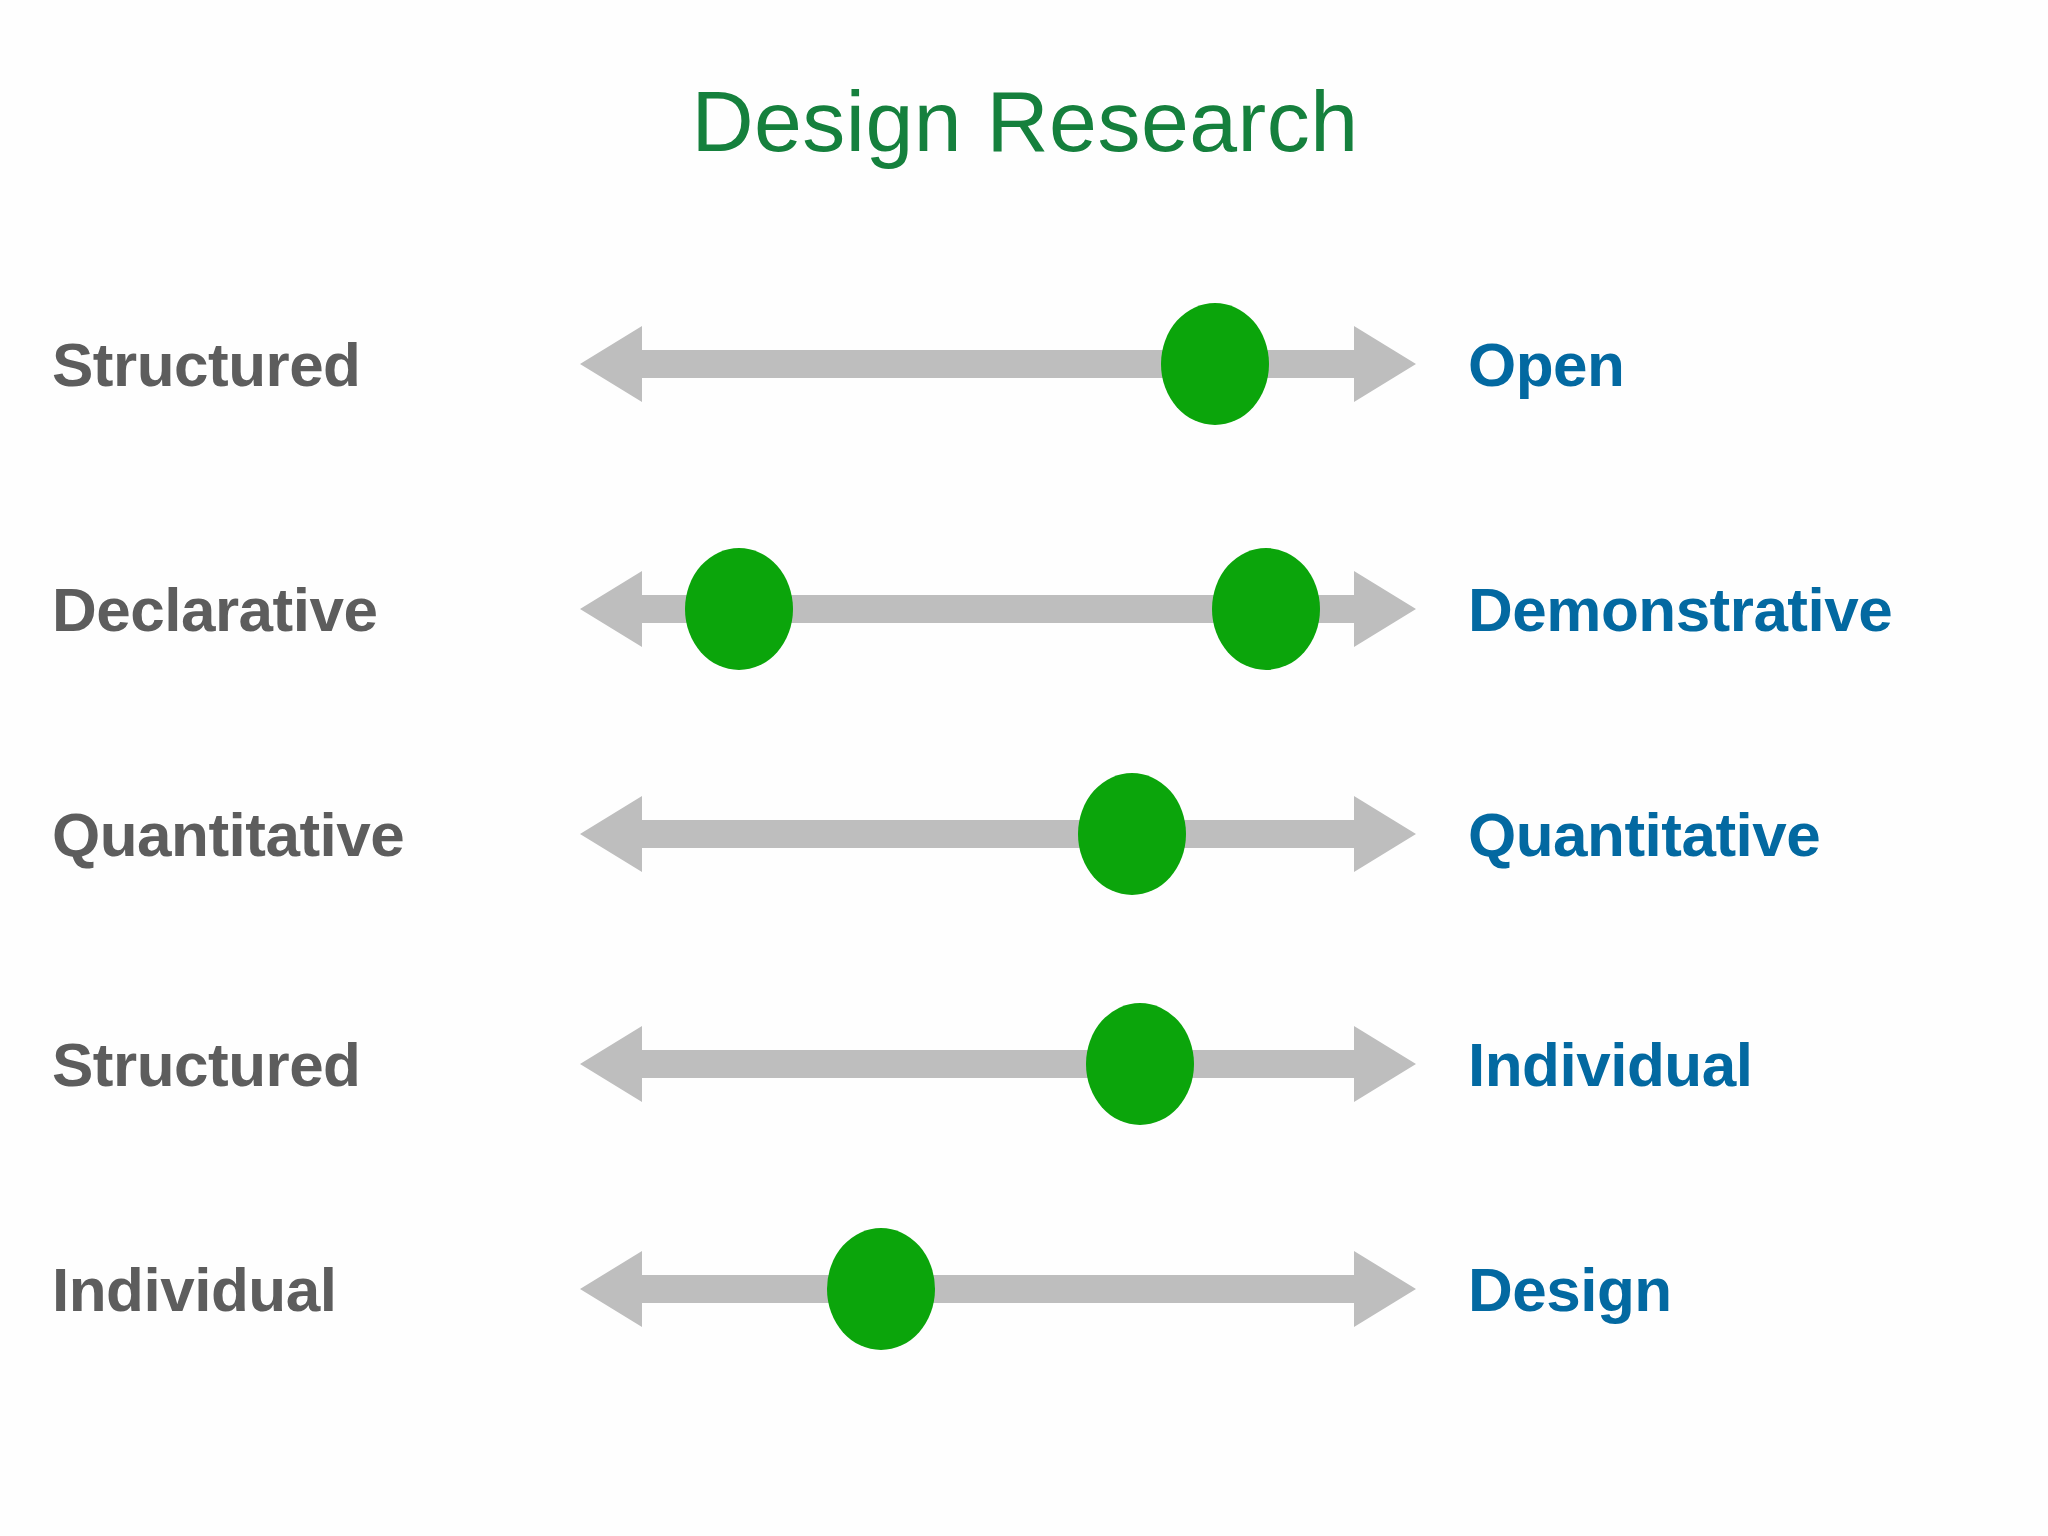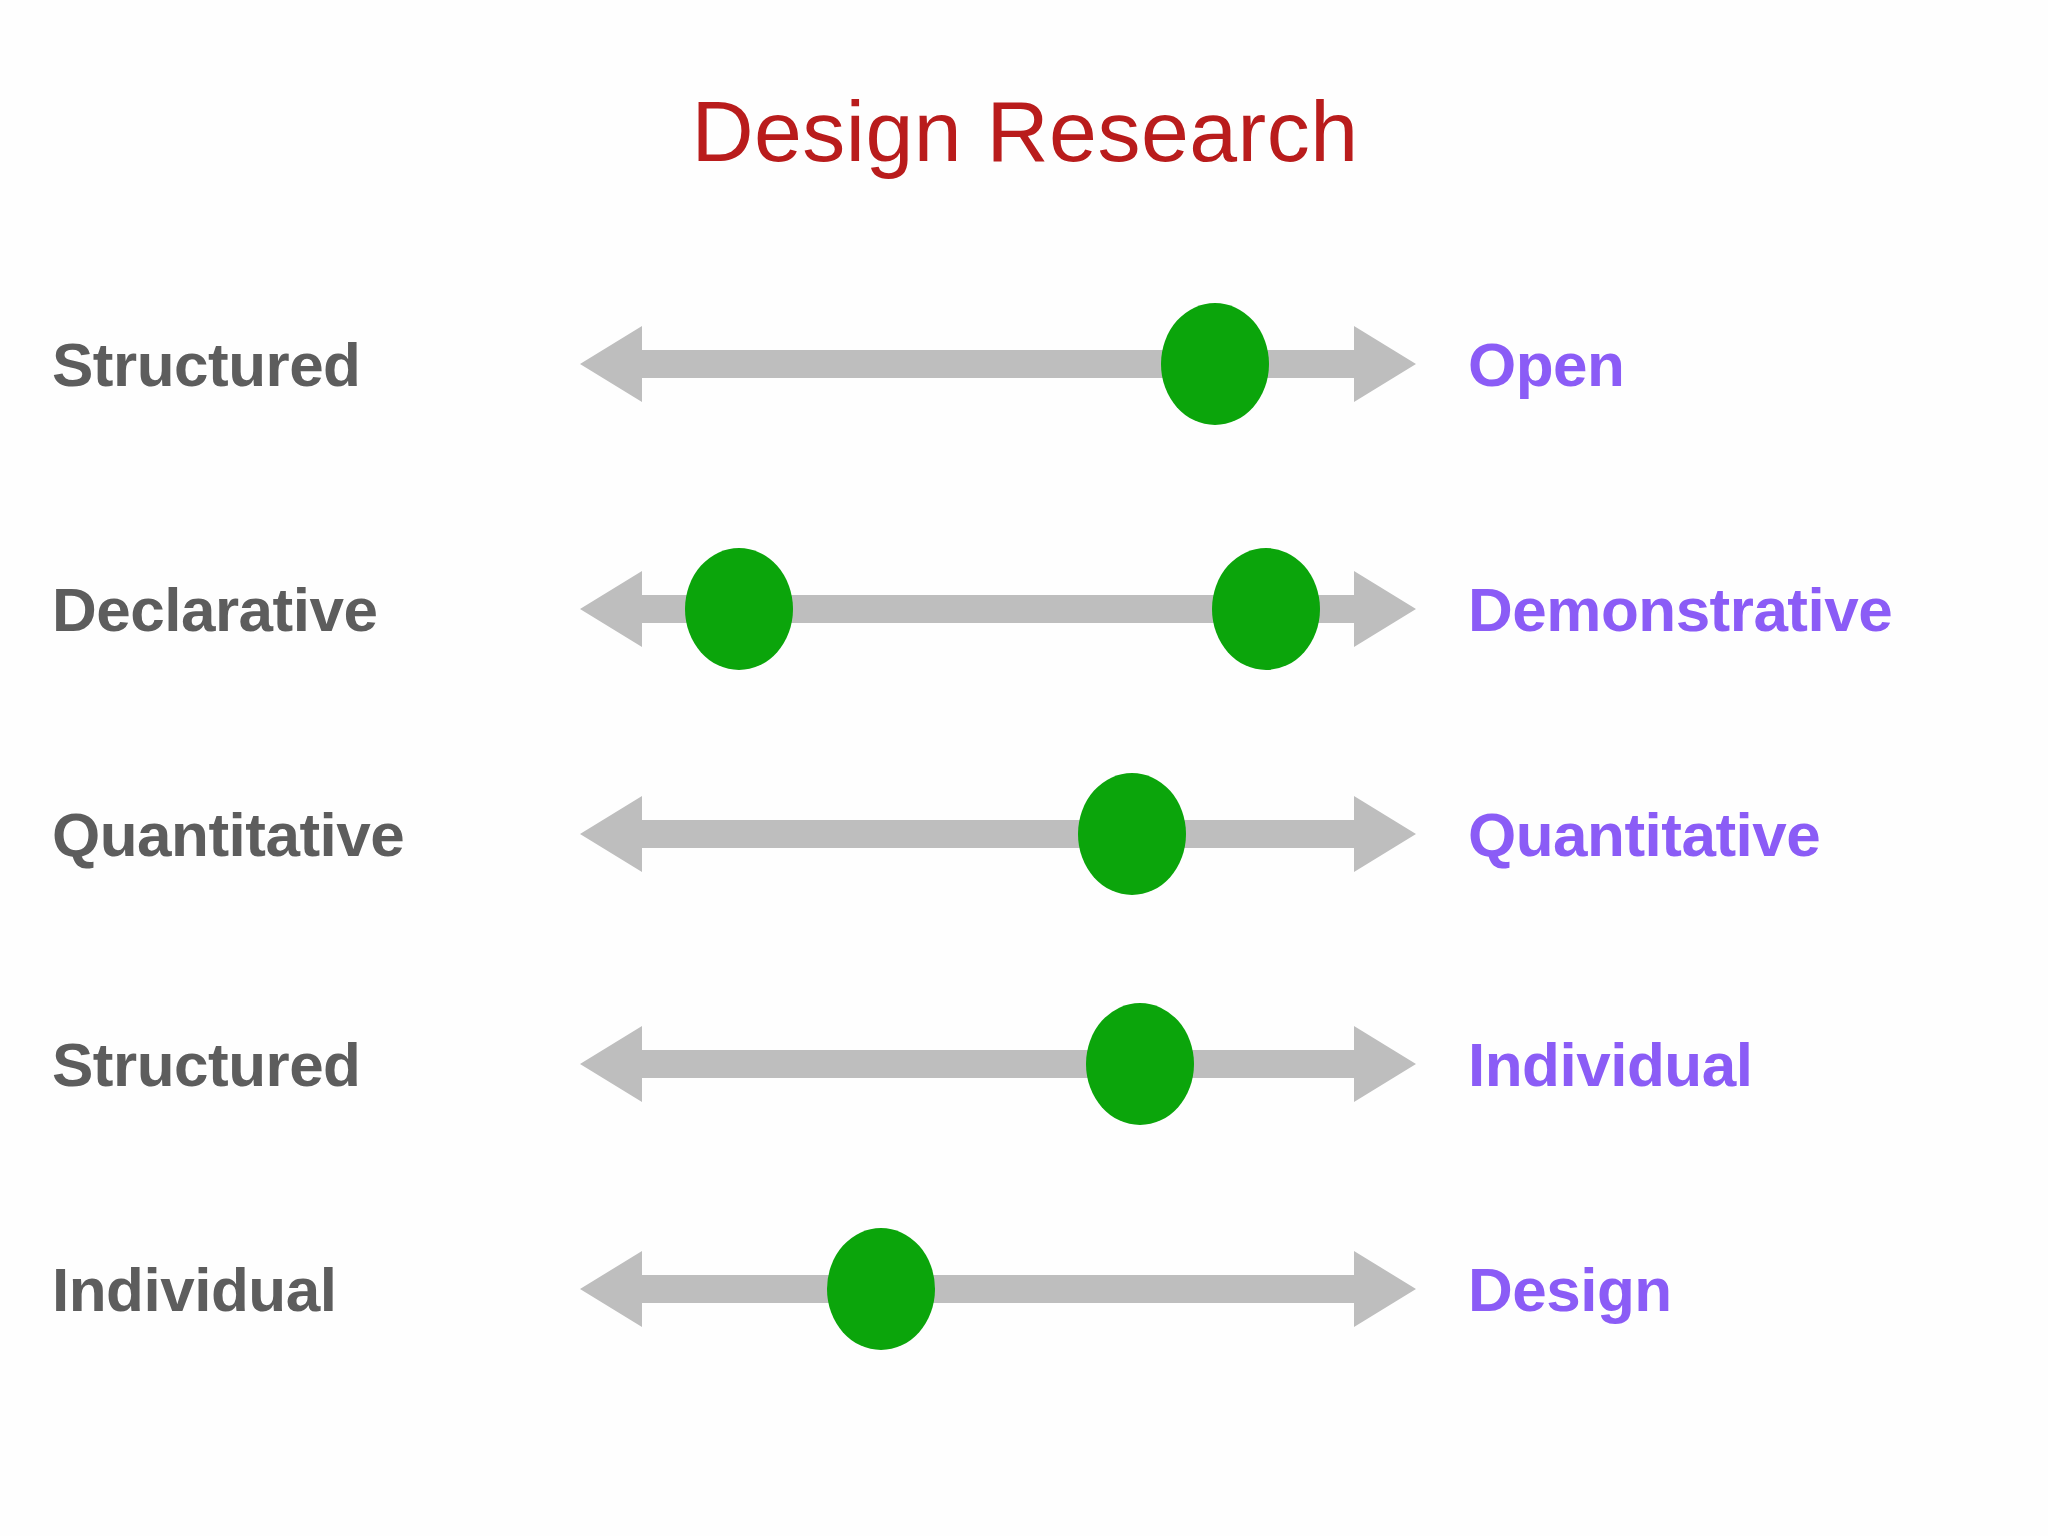--- a/index.html
+++ b/index.html
@@ -19,28 +19,28 @@
   #slide {
     position: relative;
     width: 2048px;
     height: 1536px;
     background: #fefefe;
   }
 
   
   .title {
     position: absolute;
-    top: 82px;
+    top: 72px;
     left: 0;
     width: 2048px;
     text-align: center;
     font-size: 86px;
     font-weight: 400;
     letter-spacing: 0.5px;
-    color: #b91c1c;
+    color: #15803d;
     white-space: nowrap;
   }
   
   .title-inner {
     display: inline-block;
     transform: translateX(1px);
   }
 
   
   .rows {
@@ -76,21 +76,21 @@
 
   
   .pole-right {
     position: absolute;
     left: 1456px;
     top: 50%;
     transform: translateY(-50%);
     text-align: left;
     font-size: 62px;
     font-weight: 700;
-    color: #8b5cf6;
+    color: #0369a1;
     white-space: nowrap;
     letter-spacing: -0.5px;
   }
 
   
   .track {
     position: absolute;
     left: 568px;
     width: 836px;
     top: 50%;

